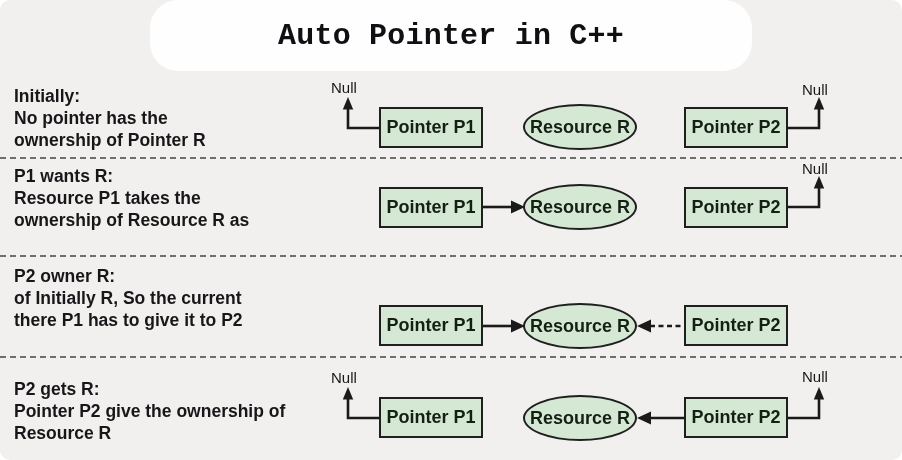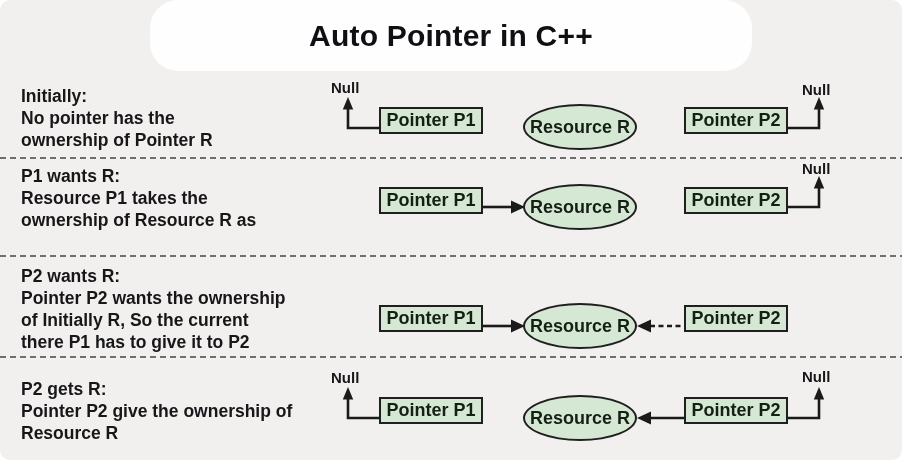--- a/index.html
+++ b/index.html
@@ -17,47 +17,47 @@
     width:902px;height:460px;
   }
   .canvas{
     position:relative;width:902px;height:460px;
     background:var(--bg);overflow:hidden;border-radius:10px;
   }
   .row-group{display:contents;}
   .title-card{
     position:absolute;left:150px;top:0;width:602px;height:71px;
     background:var(--card);border-radius:28px;
-    display:flex;align-items:center;justify-content:center;
+    display:flex;align-items:center;justify-content:center;font-family:Liberation Mono, monospace;
   }
   .title-card h1{
     font-size:30px;font-weight:700;color:#101014;letter-spacing:.2px;
   }
   .divider{
     position:absolute;left:0;width:902px;height:2px;
     background:repeating-linear-gradient(90deg,var(--divider) 0 6px,transparent 6px 10px);
   }
   .caption{
     position:absolute;left:14px;
-    font-size:17.5px;line-height:22px;font-weight:700;color:var(--ink);margin-left:7px;
+    font-size:17.5px;line-height:22px;font-weight:700;color:var(--ink);
   }
   .pbox{
-    position:absolute;width:104px;height:27px;
+    position:absolute;width:104px;height:41px;
     background:var(--node-fill);border:2px solid var(--node-border);
     display:flex;align-items:center;justify-content:center;
     font-size:18px;font-weight:700;color:#142014;
   }
   .ellipse{
     position:absolute;width:114px;height:46px;border-radius:50%;
     background:var(--node-fill);border:2px solid var(--node-border);
     display:flex;align-items:center;justify-content:center;
     font-size:18px;font-weight:700;color:#142014;
   }
   .null-label{
-    position:absolute;font-size:15px;font-weight:700;color:var(--ink);
+    position:absolute;font-size:15px;font-weight:400;color:var(--ink);
   }
   .arrow{position:absolute;display:block;}
 </style>
 </head>
 <body>
 
 <div class="canvas">
 
   
   <div class="title-card">
@@ -113,22 +113,21 @@
     <svg class="arrow" style="left:788px;top:176px" width="38" height="34" viewBox="0 0 38 34">
       <path d="M0 31 H31 V12" fill="none" stroke="#1a1a1a" stroke-width="2.6"></path>
       <polygon points="31,0 25.8,12.5 36.2,12.5" fill="#1a1a1a"></polygon>
     </svg>
     <div class="null-label" style="left:802px;top:160px">Null</div>
   </div>
 
   
   <div class="row-group">
     <div class="caption" style="top:265px">
-      <div>P2 wants R:</div>
-      <div>Pointer P2 wants the ownership</div>
+      <div>P2 owner R:</div>
       <div>of Initially R, So the current</div>
       <div>there P1 has to give it to P2</div>
     </div>
 
     <div class="pbox" style="left:379px;top:305px">Pointer P1</div>
     <svg class="arrow" style="left:483px;top:317px" width="42" height="18" viewBox="0 0 42 18">
       <line x1="0" y1="9" x2="29" y2="9" stroke="#1a1a1a" stroke-width="2.6"></line>
       <polygon points="42,9 28,2.5 28,15.5" fill="#1a1a1a"></polygon>
     </svg>
     <div class="ellipse" style="left:523px;top:303px">Resource R</div>

